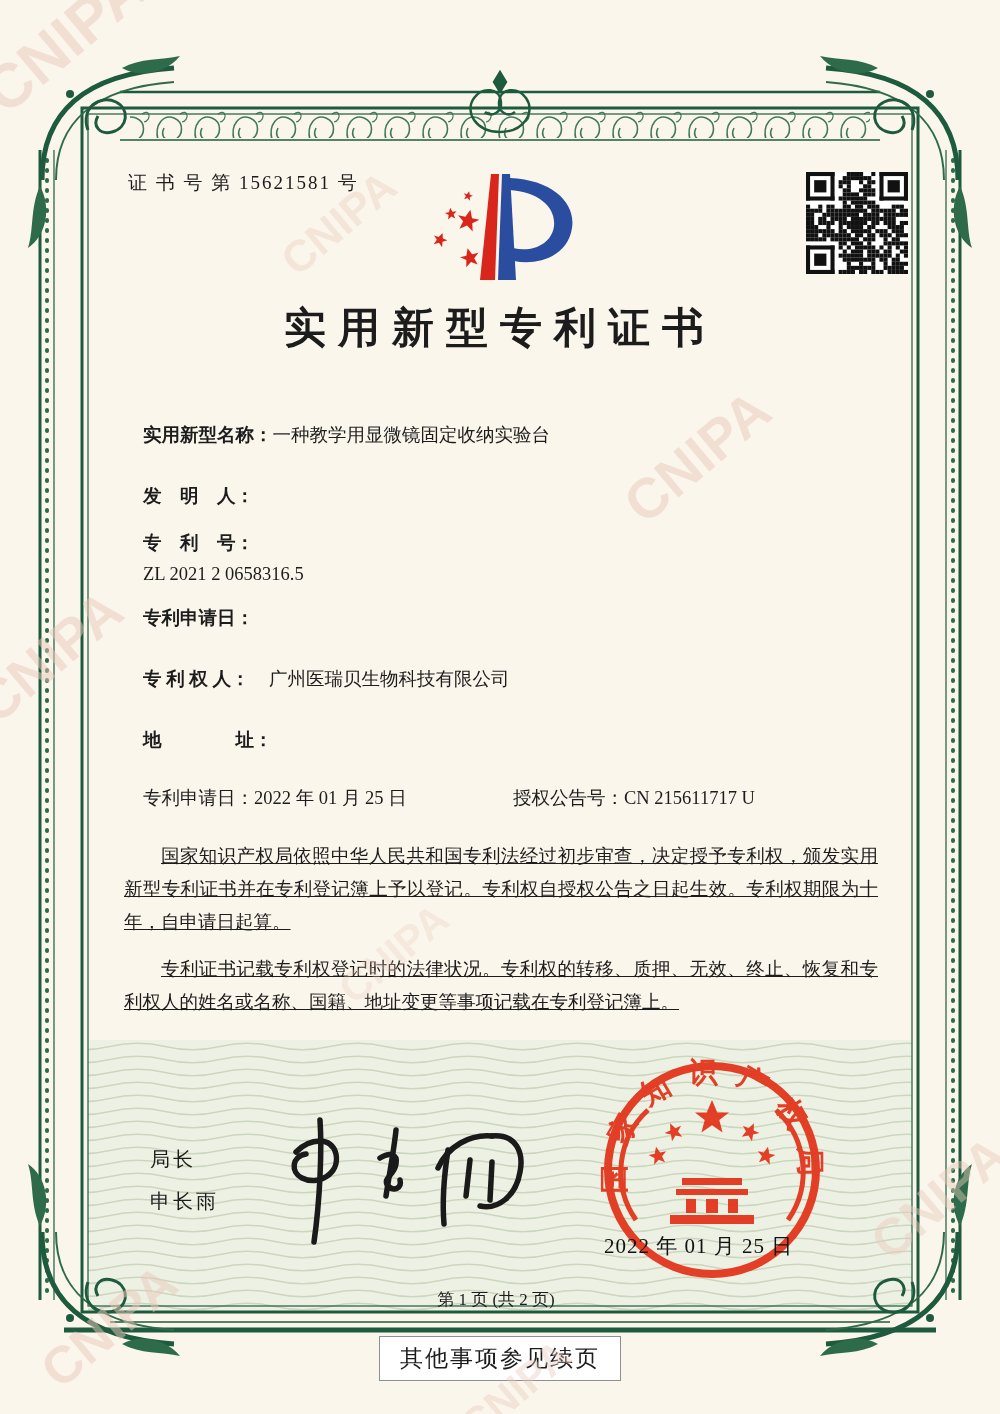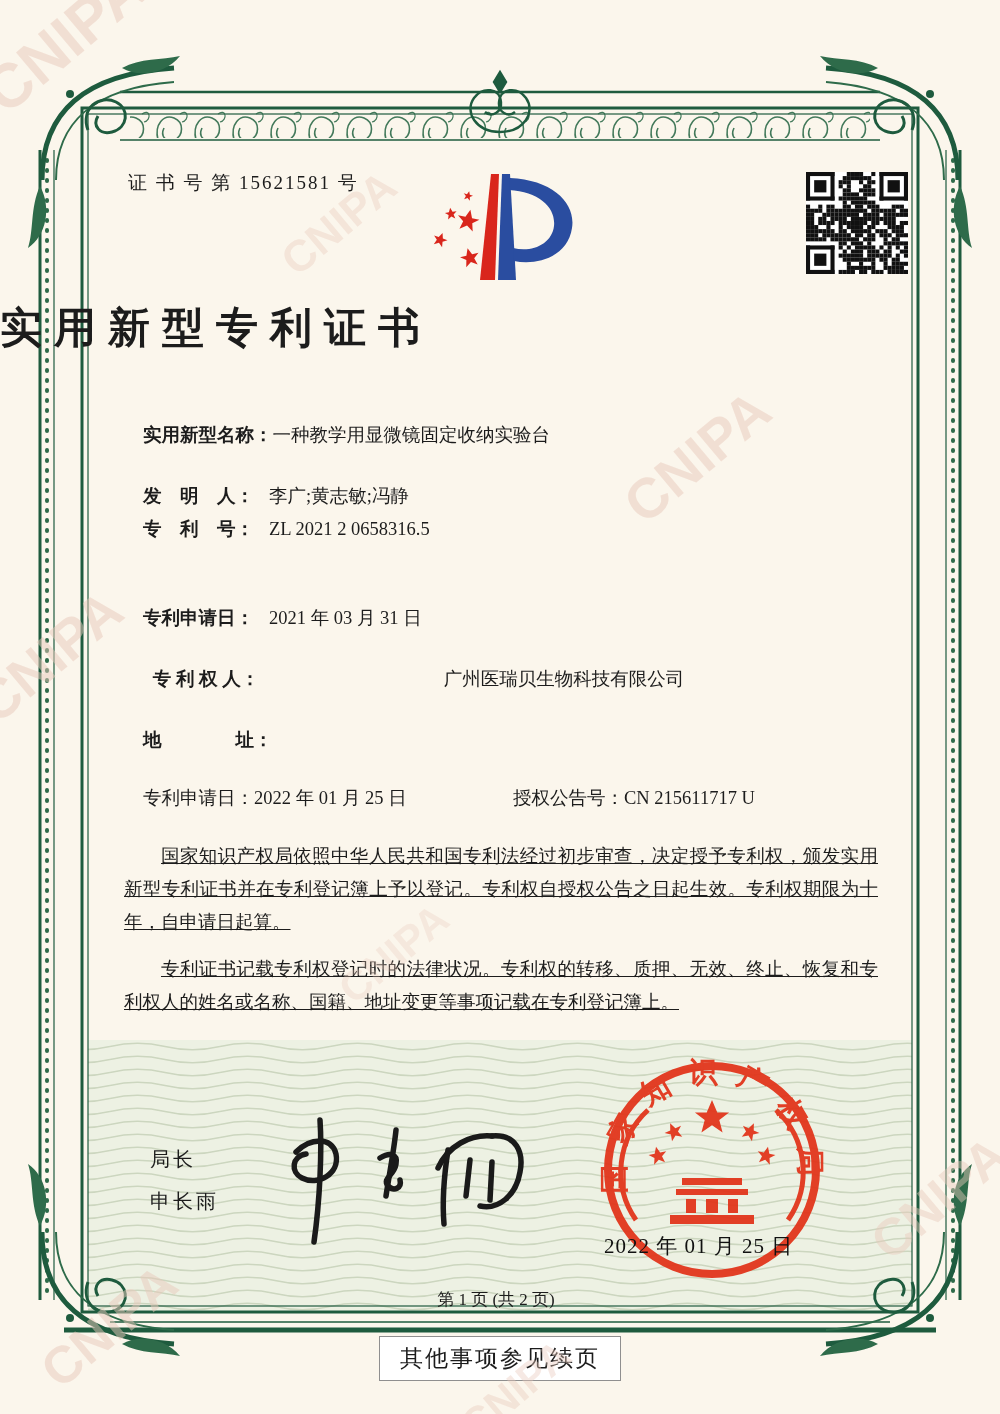--- a/index.html
+++ b/index.html
@@ -23,27 +23,27 @@
   .wm4{left:-36px;top:624px;font-size:56px;}
   .wm5{left:330px;top:930px;font-size:42px;opacity:.3;}
   .wm6{left:30px;top:1296px;font-size:52px;}
   .wm7{left:860px;top:1168px;font-size:52px;opacity:.45;}
   .wm8{left:452px;top:1366px;font-size:42px;opacity:.4;}
   
   #frame{left:0;top:0;z-index:2;}
   
   .content{position:absolute;z-index:3;}
   .cert-no{left:128px;top:170px;font-size:19px;letter-spacing:2px;}
-  .title{left:0;top:300px;width:1000px;
+  .title{left:0;top:300px;width:1000px;text-align:center;
          font-size:42px;font-weight:bold;letter-spacing:12px;}
   .row{left:143px;width:716px;display:flex;font-size:18.5px;line-height:31px;}
   .row .lab{flex:none;min-width:126px;white-space:pre;font-weight:bold;}
   .row .val{flex:1;}
-  .r0{top:420px;} .r1{top:481px;} .r2{top:514px;}
-  .r3{top:603px;} .r4{top:664px;text-align:center;} .r5{top:725px;}
+  .r0{top:420px;} .r1{top:481px;} .r2{top:528px;flex-direction:column;}
+  .r3{top:603px;} .r4{top:664px;} .r5{top:725px;}
   .grant-row{left:143px;top:785px;width:716px;font-size:18.5px;}
   .grant-pair2{position:absolute;left:370px;top:0;}
   .paras{left:110px;top:826px;width:782px;font-size:18.5px;line-height:33px;
          text-align:justify;}
   .paras p{margin:14px;text-indent:2em;text-decoration:underline;}
   .signer{left:150px;font-size:20px;letter-spacing:3px;}
   .signer-title{top:1146px;}
   .signer-name{top:1188px;}
   .seal-date{left:604px;top:1232px;width:240px;font-size:21px;letter-spacing:1px;
              color:#111;z-index:3;}
@@ -472,29 +472,27 @@
 
 <div class="content abs cert-no">证 书 号 第 15621581 号</div>
 <div class="content abs title">实用新型专利证书</div>
 
 <div class="content abs row r0">
   <span class="lab">实用新型名称：</span>
   <span class="val">一种教学用显微镜固定收纳实验台</span>
 </div>
 <div class="content abs row r1">
   <span class="lab">发　明　人：</span>
-  <span class="val">李广;黄志敏;冯静</span>
 </div>
 <div class="content abs row r2">
   <span class="lab">专　利　号：</span>
   <span class="val">ZL 2021 2 0658316.5</span>
 </div>
 <div class="content abs row r3">
   <span class="lab">专利申请日：</span>
-  <span class="val">2021 年 03 月 31 日</span>
 </div>
 <div class="content abs row r4">
   <span class="lab">专 利 权 人：</span>
   <span class="val">广州医瑞贝生物科技有限公司</span>
 </div>
 <div class="content abs row r5">
   <span class="lab">地　　　　址：</span>
 </div>
 
 <div class="content abs grant-row">

